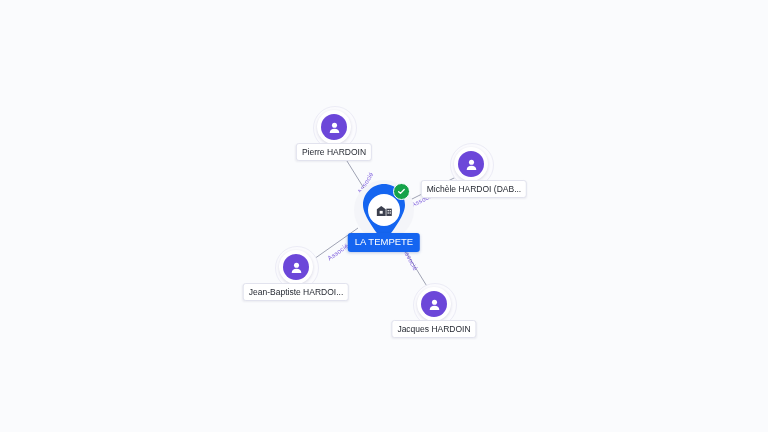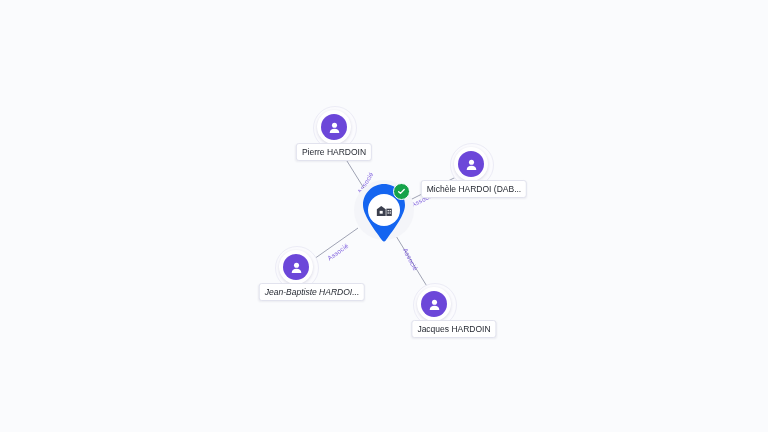--- a/index.html
+++ b/index.html
@@ -156,32 +156,32 @@
       <div class="person" style="left: 296px; top: 267px;">
         <div class="halo"></div>
         <div class="ring"></div>
         <div class="disc">
           <svg viewBox="0 0 20 20" width="15" height="15" fill="#ffffff">
             <circle cx="10" cy="7" r="3.4"></circle>
             <path d="M3.6 17.2 C3.6 13.4 6.5 11.6 10 11.6 C13.5 11.6 16.4 13.4 16.4 17.2 Z"></path>
           </svg>
         </div>
       </div>
-      <div class="node-label" style="left: 312px; top: 283px; font-style: italic;">Jean-Baptiste HARDOI...</div>
+      <div class="node-label" style="left: 296px; top: 283px;">Jean-Baptiste HARDOI...</div>
       <div class="person" style="left: 434px; top: 304px;">
         <div class="halo"></div>
         <div class="ring"></div>
         <div class="disc">
           <svg viewBox="0 0 20 20" width="15" height="15" fill="#ffffff">
             <circle cx="10" cy="7" r="3.4"></circle>
             <path d="M3.6 17.2 C3.6 13.4 6.5 11.6 10 11.6 C13.5 11.6 16.4 13.4 16.4 17.2 Z"></path>
           </svg>
         </div>
       </div>
-      <div class="node-label" style="left: 434px; top: 320px; margin-left: 20px;">Jacques HARDOIN</div>
+      <div class="node-label" style="left: 434px; top: 320px;">Jacques HARDOIN</div>
     </div>
 
   <div class="company" id="company-node" style="left: 384px; top: 210px;">
     <div class="glow"></div>
     <svg class="pin" viewBox="0 0 56 62">
       <path d="M28 2
                C16.4 2 7 11.4 7 23
                C7 34.2 22 52 26.3 58.6
                a2 2 0 0 0 3.4 0
                C34 52 49 34.2 49 23
@@ -198,14 +198,15 @@
         <rect x="16" y="10.8" width="1.5" height="1.5" fill="#ffffff"></rect>
       </svg>
     </div>
     <div class="badge">
       <svg viewBox="0 0 12 12" width="9" height="9">
         <path d="M2.2 6.2 L4.6 8.5 L9.6 3.4" stroke="#ffffff" stroke-width="1.8" fill="none" stroke-linecap="round" stroke-linejoin="round"></path>
       </svg>
     </div>
   </div>
 
+  <div class="company-label" id="company-label" style="left: 384px; top: 233px;">LA TEMPETE</div>
 
 </div>
 
 </body></html>

